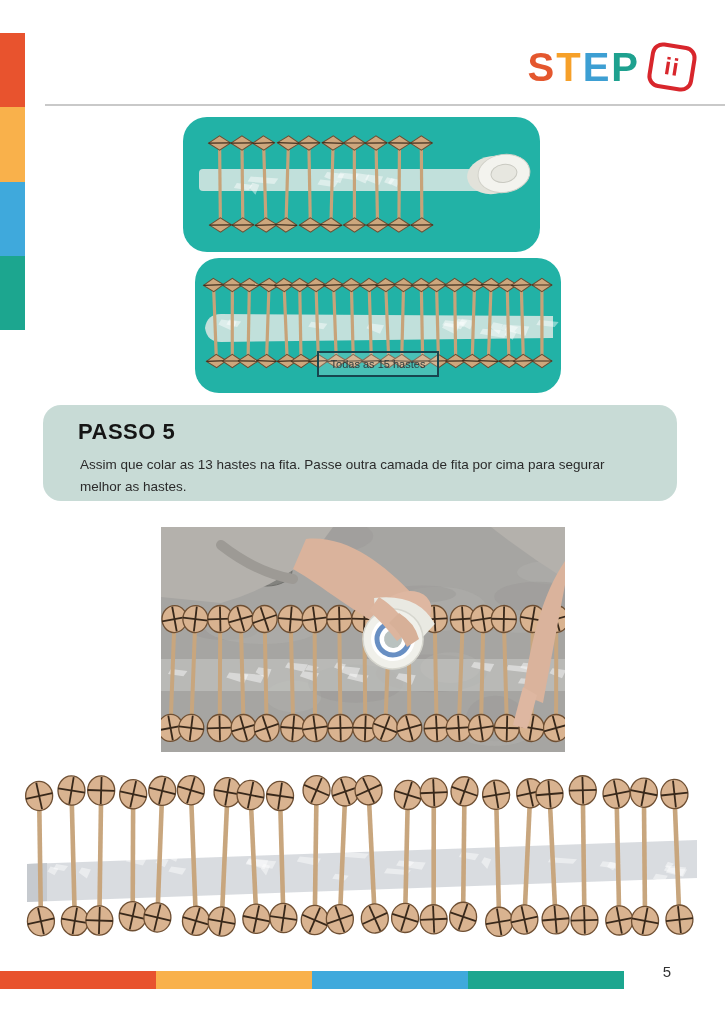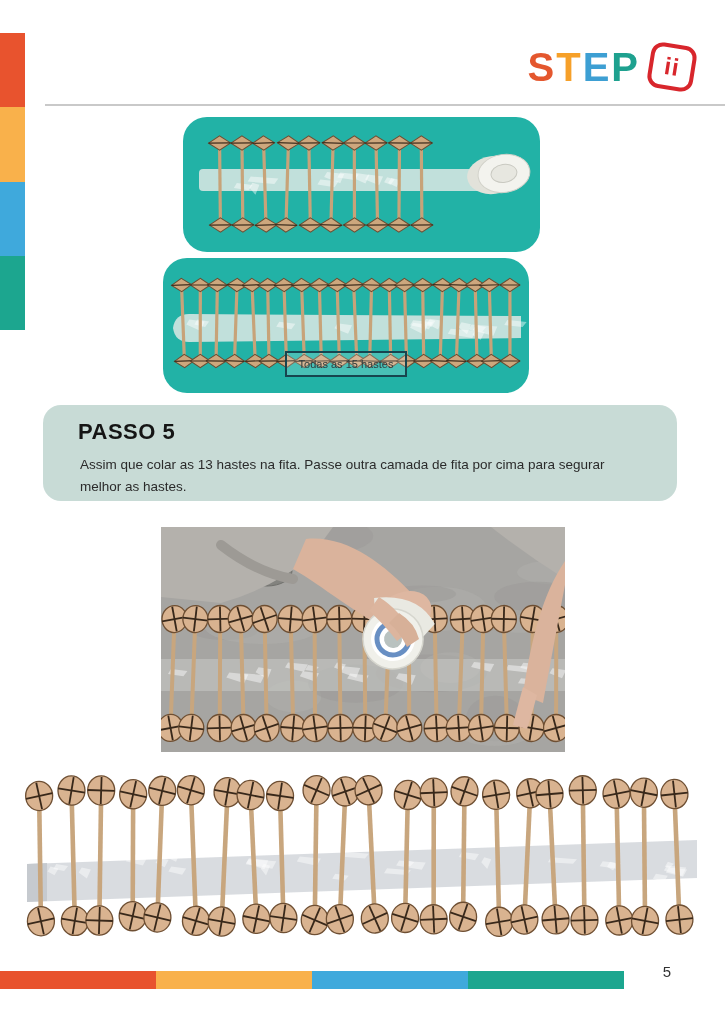--- a/index.html
+++ b/index.html
@@ -14,21 +14,21 @@
   .divider{position:absolute;left:45px;right:0;top:104px;height:2px;background:#c9c9c9;}
   .logo{position:absolute;top:44px;right:30px;display:flex;align-items:center;gap:9px;}
   .logo-text{display:flex;font-weight:700;font-size:40px;letter-spacing:2px;line-height:1;}
   .logo-badge{width:38px;height:38px;border:4px solid #d8262c;border-radius:12px;
               transform:rotate(9deg);display:flex;align-items:center;justify-content:center;
               font-weight:800;font-size:24px;color:#d8262c;letter-spacing:1px;background:#fff;}
 
   
   .teal-panel{position:absolute;border-radius:24px;overflow:hidden;}
   .panel-1{left:183px;top:117px;width:357px;height:135px;}
-  .panel-2{left:163px;top:258px;width:366px;height:135px;}
+  .panel-2{left:195px;top:258px;width:366px;height:135px;}
   .teal-panel svg{position:absolute;left:0;top:0;}
   .hastes-label{position:absolute;left:50%;transform:translateX(-50%);bottom:16px;
                 width:118px;height:22px;border:2px solid #17454f;background:rgba(255,255,255,0.18);
                 display:flex;align-items:center;justify-content:center;
                 font-size:11px;color:#2e3a3c;white-space:nowrap;}
 
   
   .step-box{position:absolute;left:43px;top:405px;width:634px;height:96px;border-radius:18px;
             box-sizing:border-box;padding:14px 30px 0 35px;}
   .step-title{margin:0;font-size:22px;font-weight:700;color:#151515;letter-spacing:.5px;}

